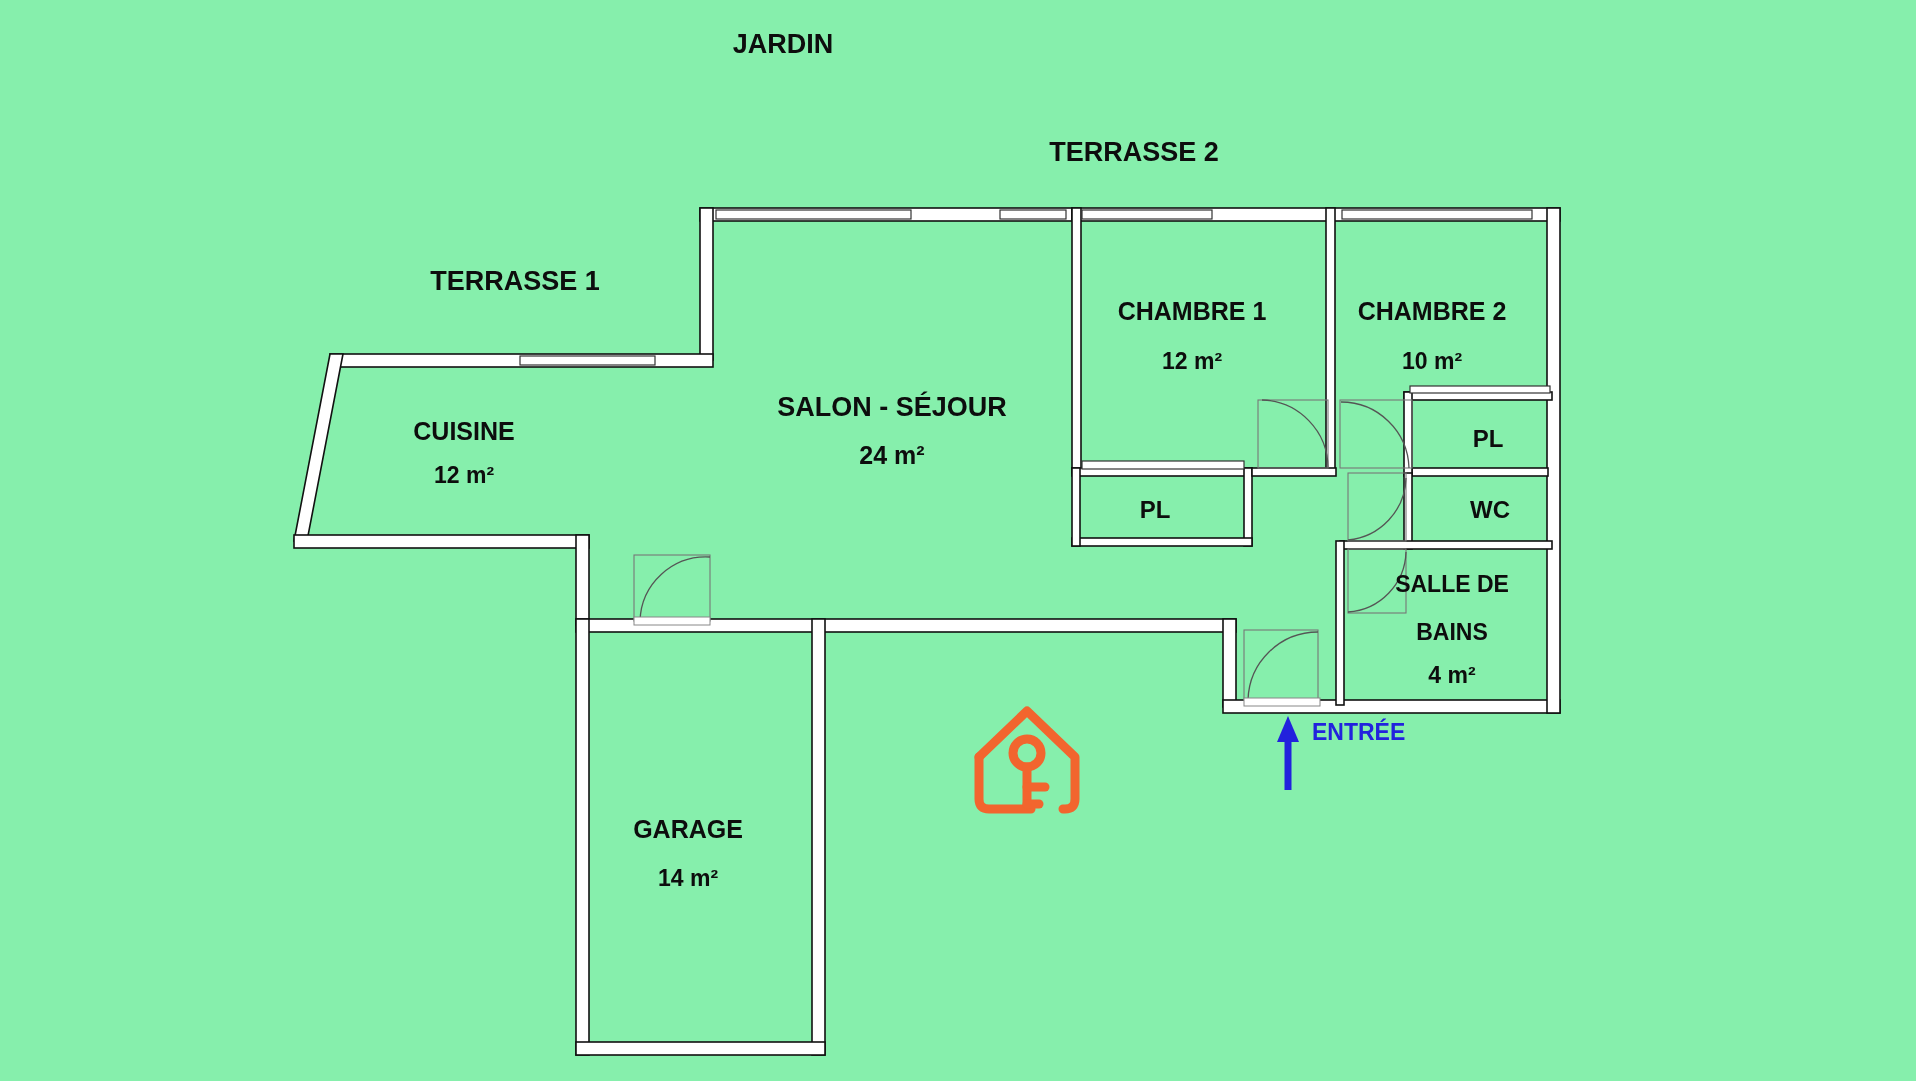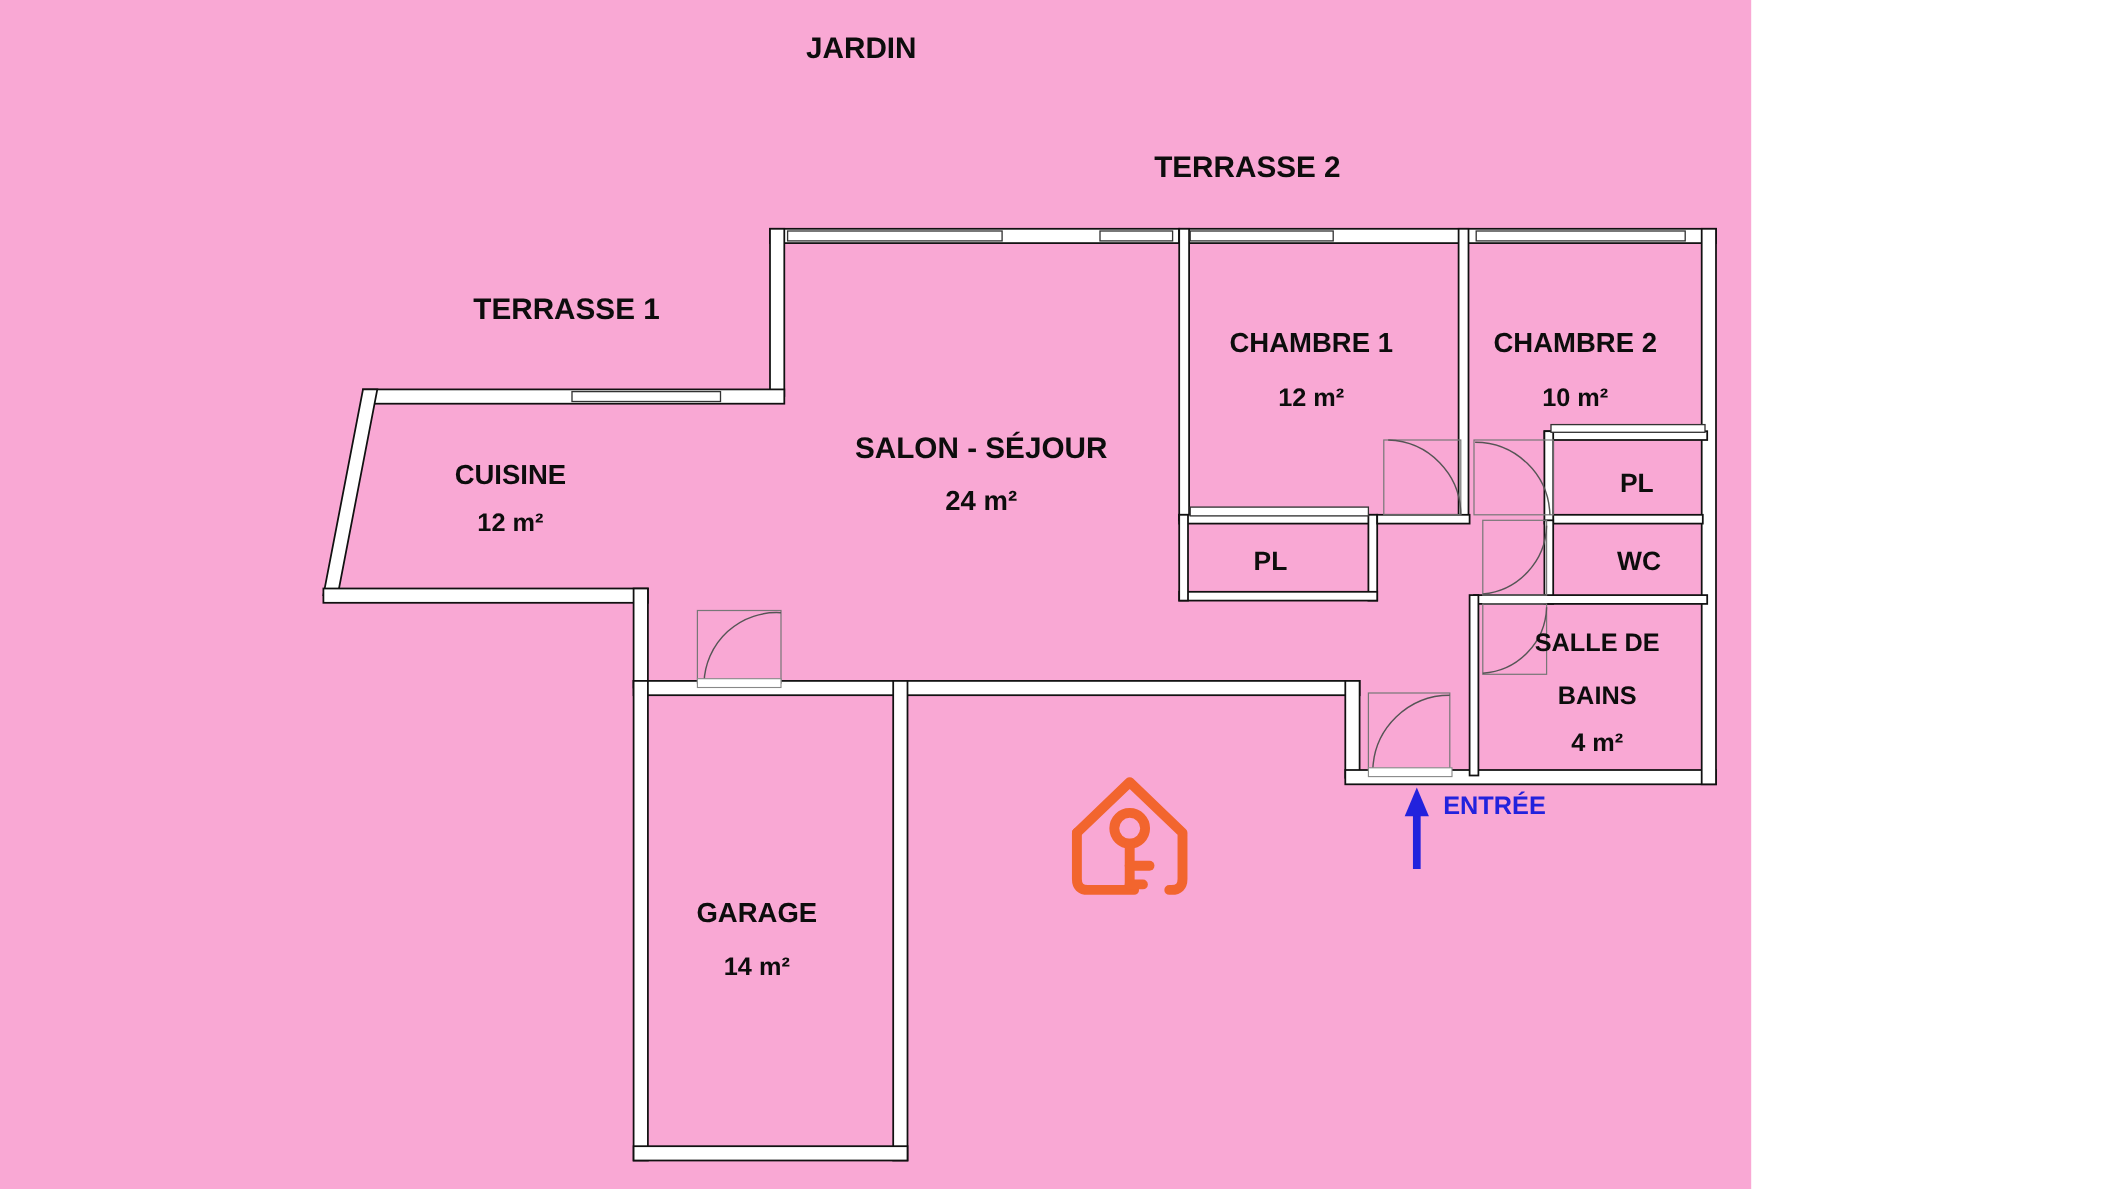--- a/index.html
+++ b/index.html
@@ -8,23 +8,23 @@
     background: #ffffff;
   }
   body {
     width: 1920px;
     height: 1081px;
     font-family: "Liberation Sans", sans-serif;
     overflow: hidden;
   }
   #plan-root {
     position: relative;
-    width: 1592px;
+    width: 1916px;
     height: 1081px;
-    background: #f9a8d4;
+    background: #86efac;
   }
   #floorplan-svg {
     position: absolute;
     left: 0;
     top: 0;
     width: 1920px;
     height: 1081px;
     display: block;
   }
   .room-label {

